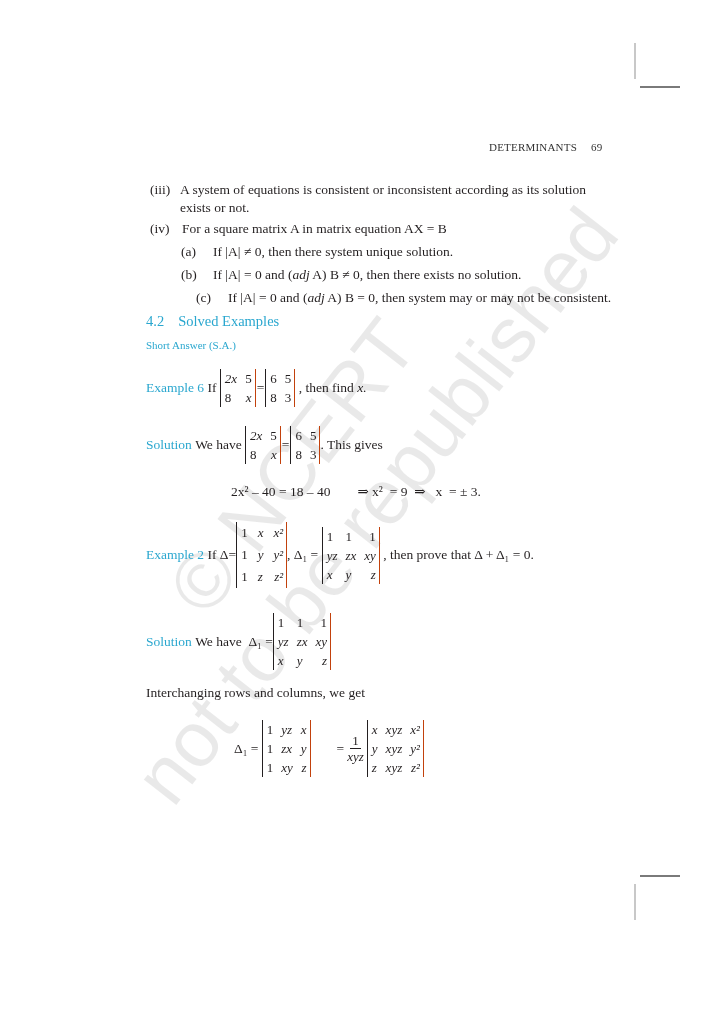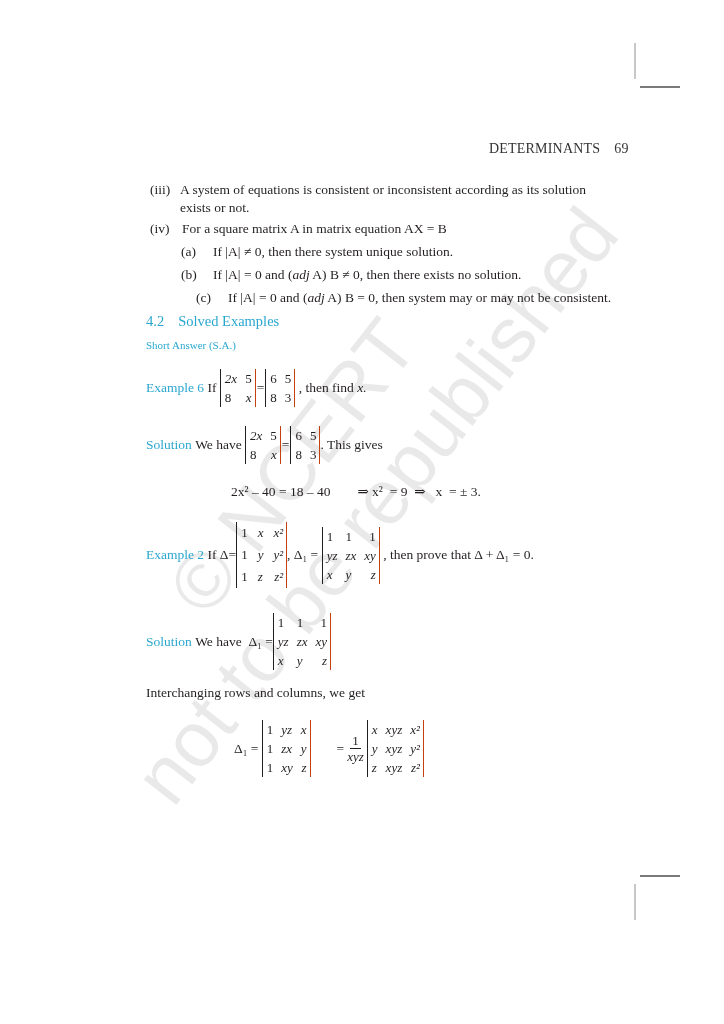--- a/index.html
+++ b/index.html
@@ -1,21 +1,21 @@
 <!DOCTYPE html>
 <html><head>
 <meta charset="utf-8">
 <style>
   html, body { margin: 0; padding: 0; background: #ffffff; }
   body { width: 724px; height: 1024px; position: relative; overflow: hidden;
          font-family: "Liberation Serif", "DejaVu Serif", serif; color: #231f20; }
   .abs { position: absolute; }
   .crop-v { position: absolute; width: 2px; background: #c8c8c8; }
   .crop-h { position: absolute; height: 2px; background: #7a7a7a; }
-  .header { position: absolute; top: 141px; left: 489px; font-size: 14px; letter-spacing: 0.2px; color: #333; }
+  .header { position: absolute; top: 141px; left: 489px; font-size: 11px; letter-spacing: 0.2px; color: #333; }
   .header .pg { margin-left: 14px; }
   .txt { font-size: 13.5px; line-height: 18px; }
   .accent { color: #2aa7cf; font-weight: normal; }
   .it { font-style: italic; }
   .det { display: inline-flex; vertical-align: middle; border-left: 1px solid #231f20; border-right: 1px solid #c2410c; padding: 0 2px; }
   .det table { border-collapse: collapse; }
   .det td { font-size: 13px; padding: 1px 6px 1px 2px; line-height: 17px; text-align: left; }
   .det td:last-child { text-align: right; padding-right: 1px; }
   .det.big td { padding: 3px 8px 3px 2px; line-height: 16px; }
   .det.big td:last-child { padding-right: 1px; }

